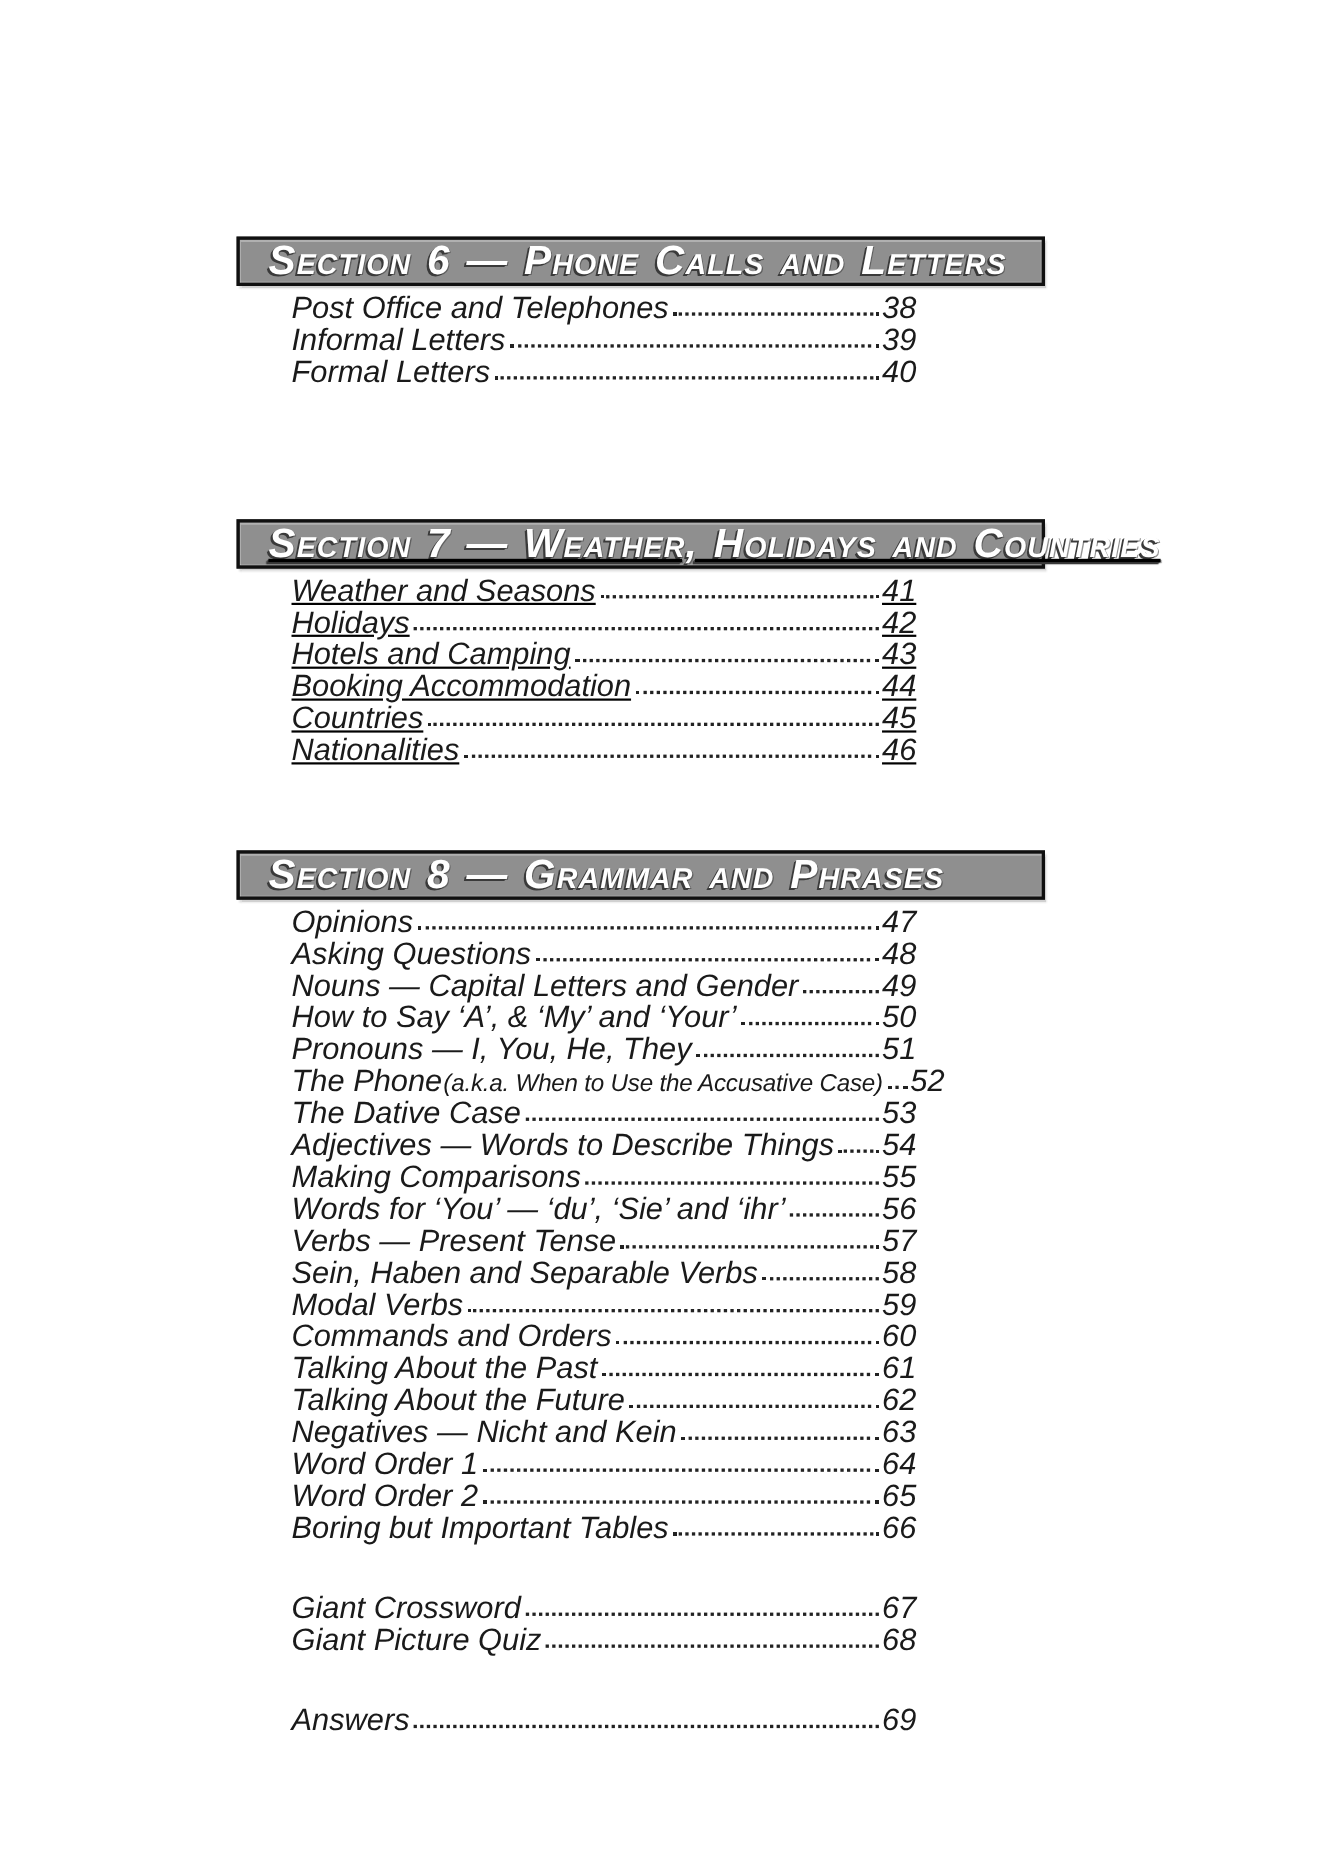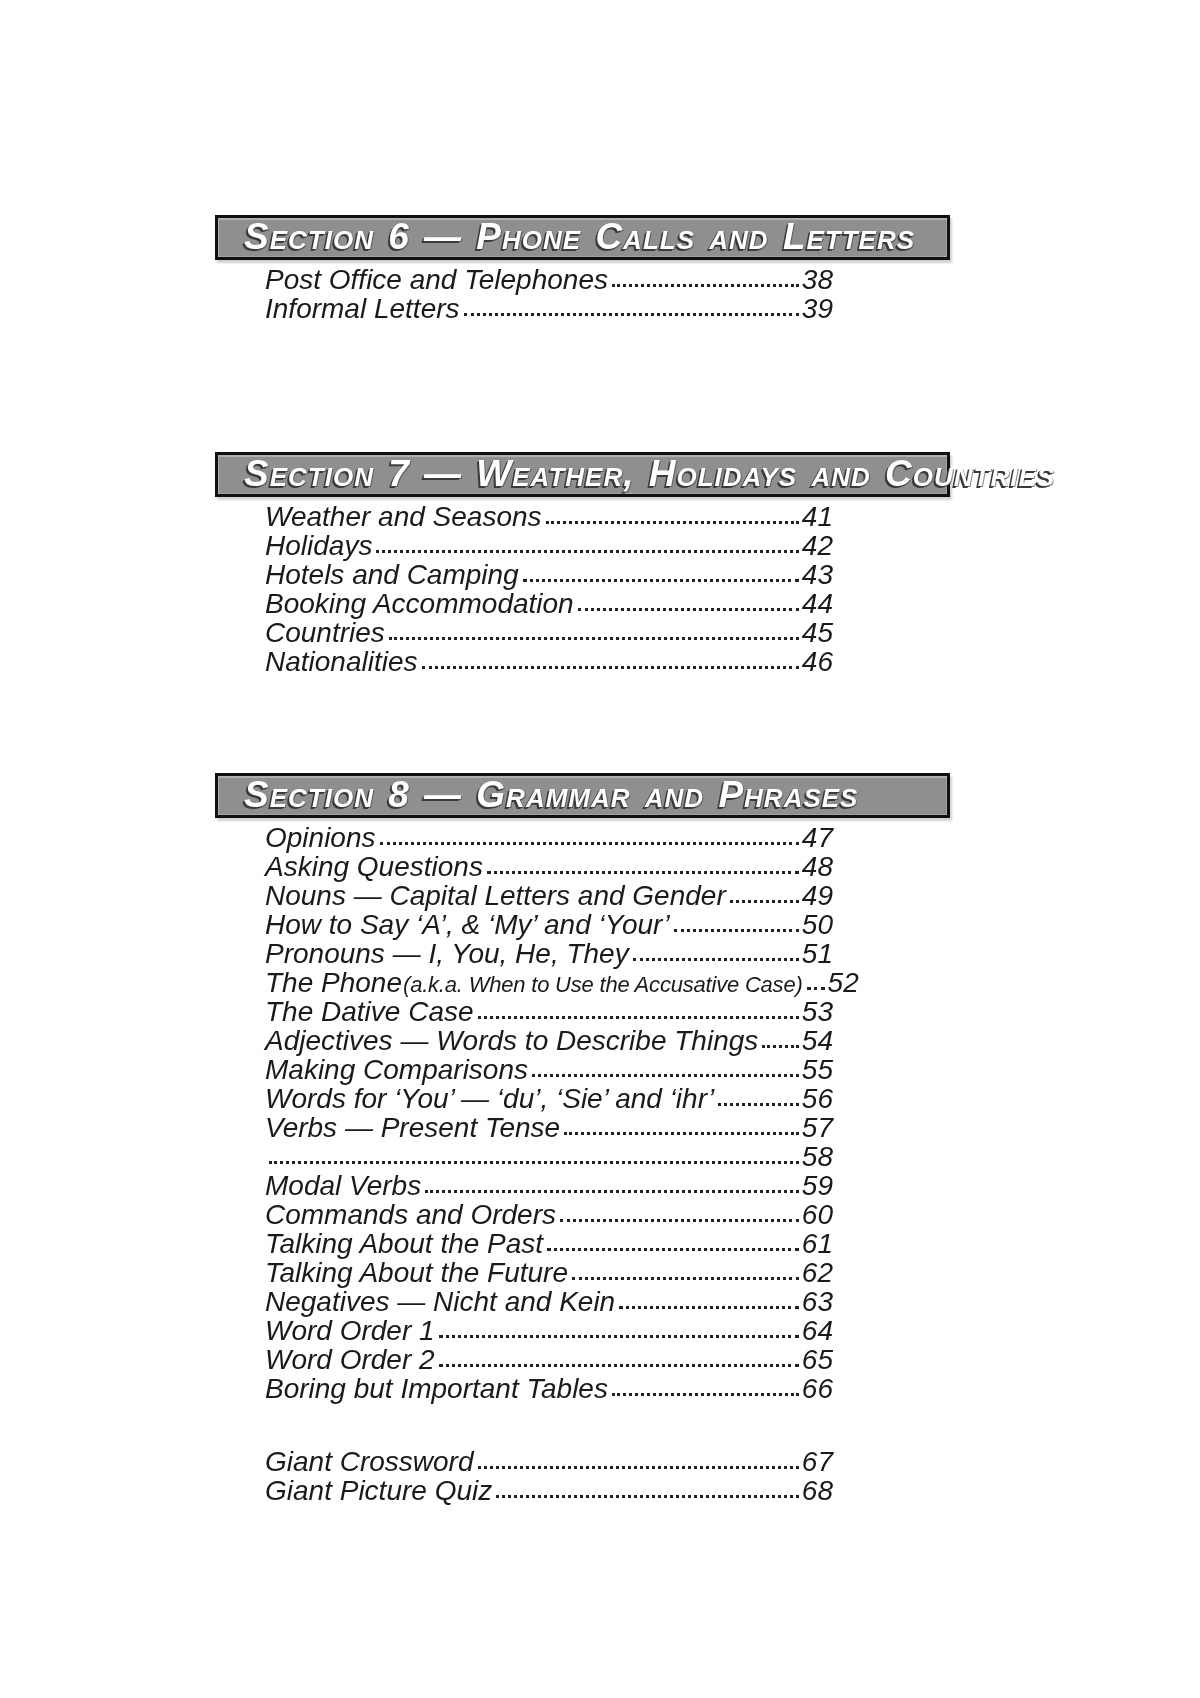--- a/index.html
+++ b/index.html
@@ -14,21 +14,21 @@
   html,body{margin:0;padding:0;background:#fff;}
   .page{
     position:relative;
     width:1200px;height:1698px;
     background:var(--page-bg);
     overflow:hidden;
     font-family:"Liberation Sans",sans-serif;
   }
   .toc-section{position:absolute;left:0;width:1200px;}
   .sec6{top:215px;}
-  .sec7{top:452px;}
+  .sec7{top:472px;text-decoration:underline;}
   .sec8{top:773px;}
   .bar{
     margin-left:215px;
     width:735px;height:45px;
     box-sizing:border-box;
     background:var(--bar-fill);
     border:3px solid var(--bar-border);
     box-shadow:
       inset 1px 2px 0 rgba(255,255,255,0.30),
       inset -1px -1px 0 rgba(255,255,255,0.18),
@@ -100,20 +100,26 @@
 
     <span class="dots"></span>
     <span class="p">38</span>
   </div>
           <div class="row">
     <span class="t">Informal Letters</span>
 
     <span class="dots"></span>
     <span class="p">39</span>
   </div>
+          <div class="row">
+    <span class="t">Formal Letters</span>
+
+    <span class="dots"></span>
+    <span class="p">40</span>
+  </div>
         </div>
       </div>
   </section>
 
   <section class="toc-section sec7">
     <header class="bar">
       <span class="bar-title">Section 7 — Weather, Holidays and Countries</span>
     </header>
     <div class="list">
         <div class="group">
@@ -223,20 +229,21 @@
     <span class="dots"></span>
     <span class="p">56</span>
   </div>
           <div class="row">
     <span class="t">Verbs — Present Tense</span>
 
     <span class="dots"></span>
     <span class="p">57</span>
   </div>
           <div class="row">
+    <span class="t">Sein, Haben and Separable Verbs</span>
 
     <span class="dots"></span>
     <span class="p">58</span>
   </div>
           <div class="row">
     <span class="t">Modal Verbs</span>
 
     <span class="dots"></span>
     <span class="p">59</span>
   </div>
@@ -288,18 +295,26 @@
     <span class="t">Giant Crossword</span>
 
     <span class="dots"></span>
     <span class="p">67</span>
   </div>
           <div class="row">
     <span class="t">Giant Picture Quiz</span>
 
     <span class="dots"></span>
     <span class="p">68</span>
+  </div>
+        </div>
+        <div class="group">
+          <div class="row">
+    <span class="t">Answers</span>
+
+    <span class="dots"></span>
+    <span class="p">69</span>
   </div>
         </div>
       </div>
   </section>
 
 </div>
 
 </body></html>

